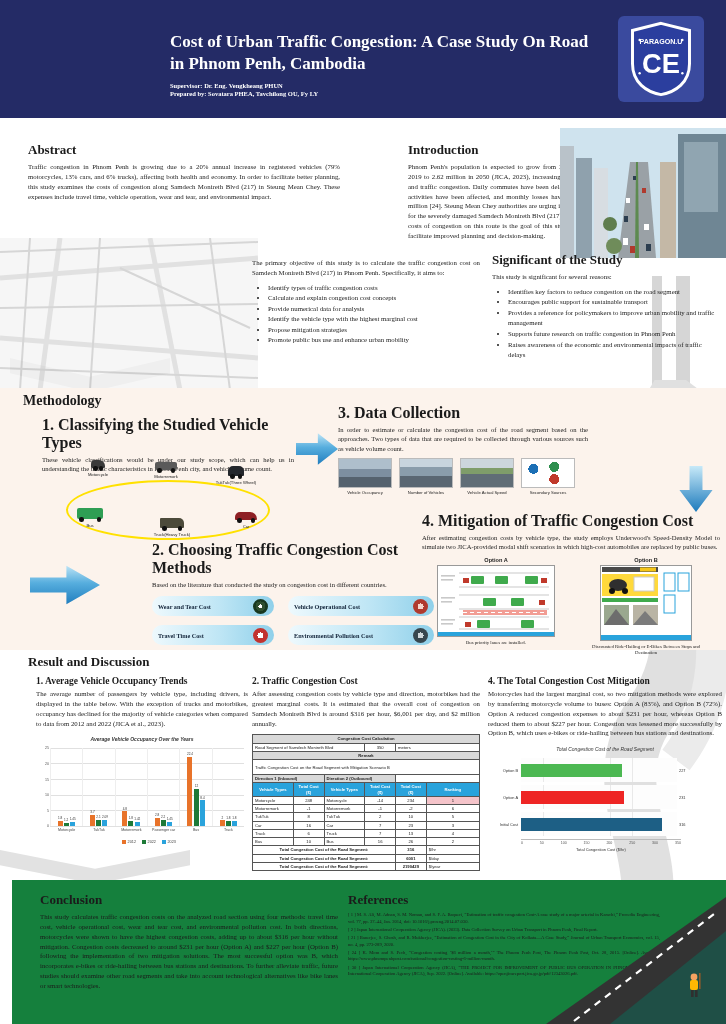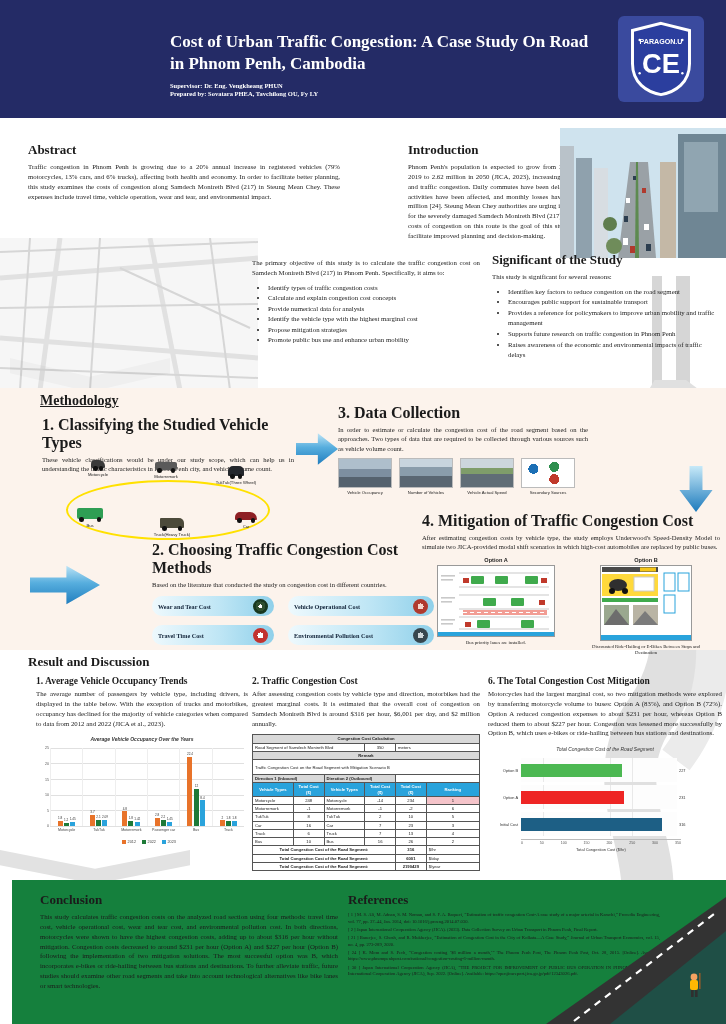--- a/index.html
+++ b/index.html
@@ -29,21 +29,21 @@
   .abstract{position:absolute;left:28px;top:142px;width:312px;z-index:2;}
   .introduction{position:absolute;left:380px;top:142px;width:194px;z-index:2;margin-left:28px;}
   .photo{position:absolute;left:560px;top:128px;width:166px;height:130px;z-index:2;}
   
   .map{position:absolute;left:0;top:238px;width:258px;height:152px;z-index:0;opacity:.75;}
   .objectives{position:absolute;left:252px;top:258px;width:228px;z-index:2;}
   .significance{position:absolute;left:492px;top:252px;width:228px;z-index:2;}
   .vstrip{position:absolute;background:#d6d6d6;z-index:0;}
   
   .methodology{position:absolute;left:0;top:388px;width:726px;height:262px;background:#fcf3ec;z-index:1;}
-  .meth-title{position:absolute;left:40px;top:5px;font-size:14px;font-weight:bold;text-decoration:underline;}
+  .meth-title{position:absolute;left:23px;top:5px;font-size:14px;font-weight:bold;}
   .step1{position:absolute;left:42px;top:28px;width:252px;}
   .step2{position:absolute;left:152px;top:153px;width:268px;}
   .step3{position:absolute;left:338px;top:16px;width:250px;}
   .step4{position:absolute;left:422px;top:124px;width:298px;}
   .step-p{font-size:6.6px;line-height:1.42;text-align:justify;margin:0;}
   
   .veh-diagram{position:absolute;left:52px;top:72px;width:238px;height:100px;}
   .ellipse{position:absolute;left:14px;top:20px;width:200px;height:56px;border:2.5px solid #ffe100;border-radius:50%;}
   .vitem{position:absolute;width:56px;display:flex;flex-direction:column;align-items:center;}
   .vlabel{font-size:4.2px;margin-top:4px;text-align:center;font-family:"Liberation Sans",sans-serif;}
@@ -650,21 +650,21 @@
             <tr>
               <td class="t-total" colspan="4">Total Congestion Cost of the Road Segment:</td>
               <td class="t-center t-bold">2190429</td>
               <td class="t-left">$/year</td>
             </tr>
           </tbody>
         </table>
     </div>
 
     <div class="res3">
-      <h3 class="res-h">6. The Total Congestion Cost Mitigation</h3>
+      <h3 class="res-h">4. The Total Congestion Cost Mitigation</h3>
       <p class="body-p">Motorcycles had the largest marginal cost, so two mitigation methods were explored by transferring motorcycle volume to buses: Option A (83%), and Option B (72%).  Option A reduced congestion expenses to about $231 per hour, whereas Option B reduced them to about $227 per hour.  Congestion was lessened more successfully by Option B, which uses e-bikes or ride-hailing between bus stations and destinations.</p>
       <div class="chart2">
         <div class="c2-title">Total Congestion Cost of the Road Segment</div>
         <div>
             <div class="c2-row">
               <div class="c2-lab">Option B</div>
               <div class="c2-track">
                 <div class="c2-bar" style="width: 64.8571%; background: rgb(76, 184, 82);"></div>
               </div>
               <div class="c2-val">227</div>

